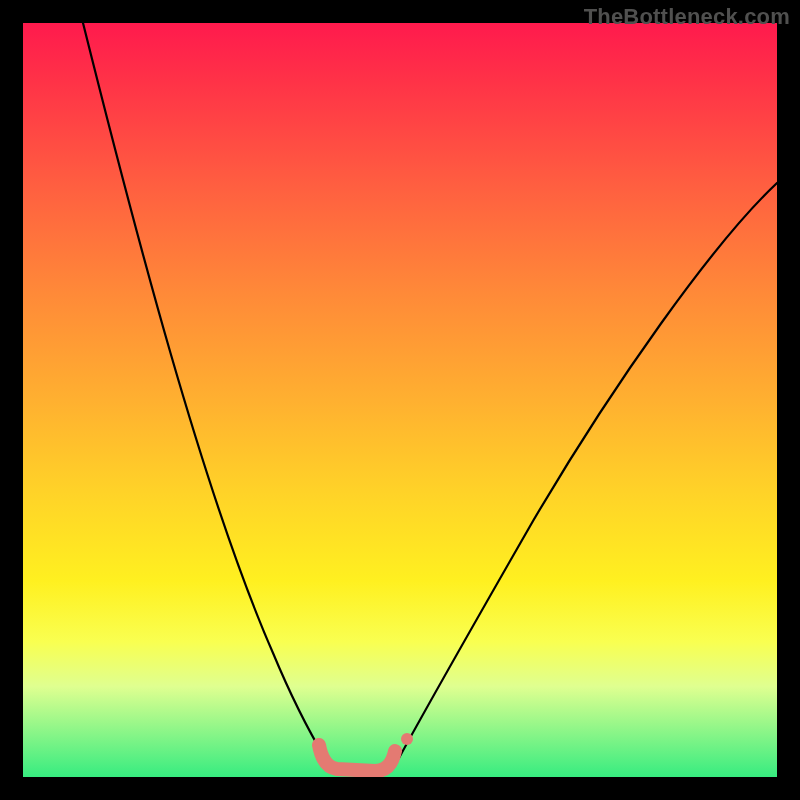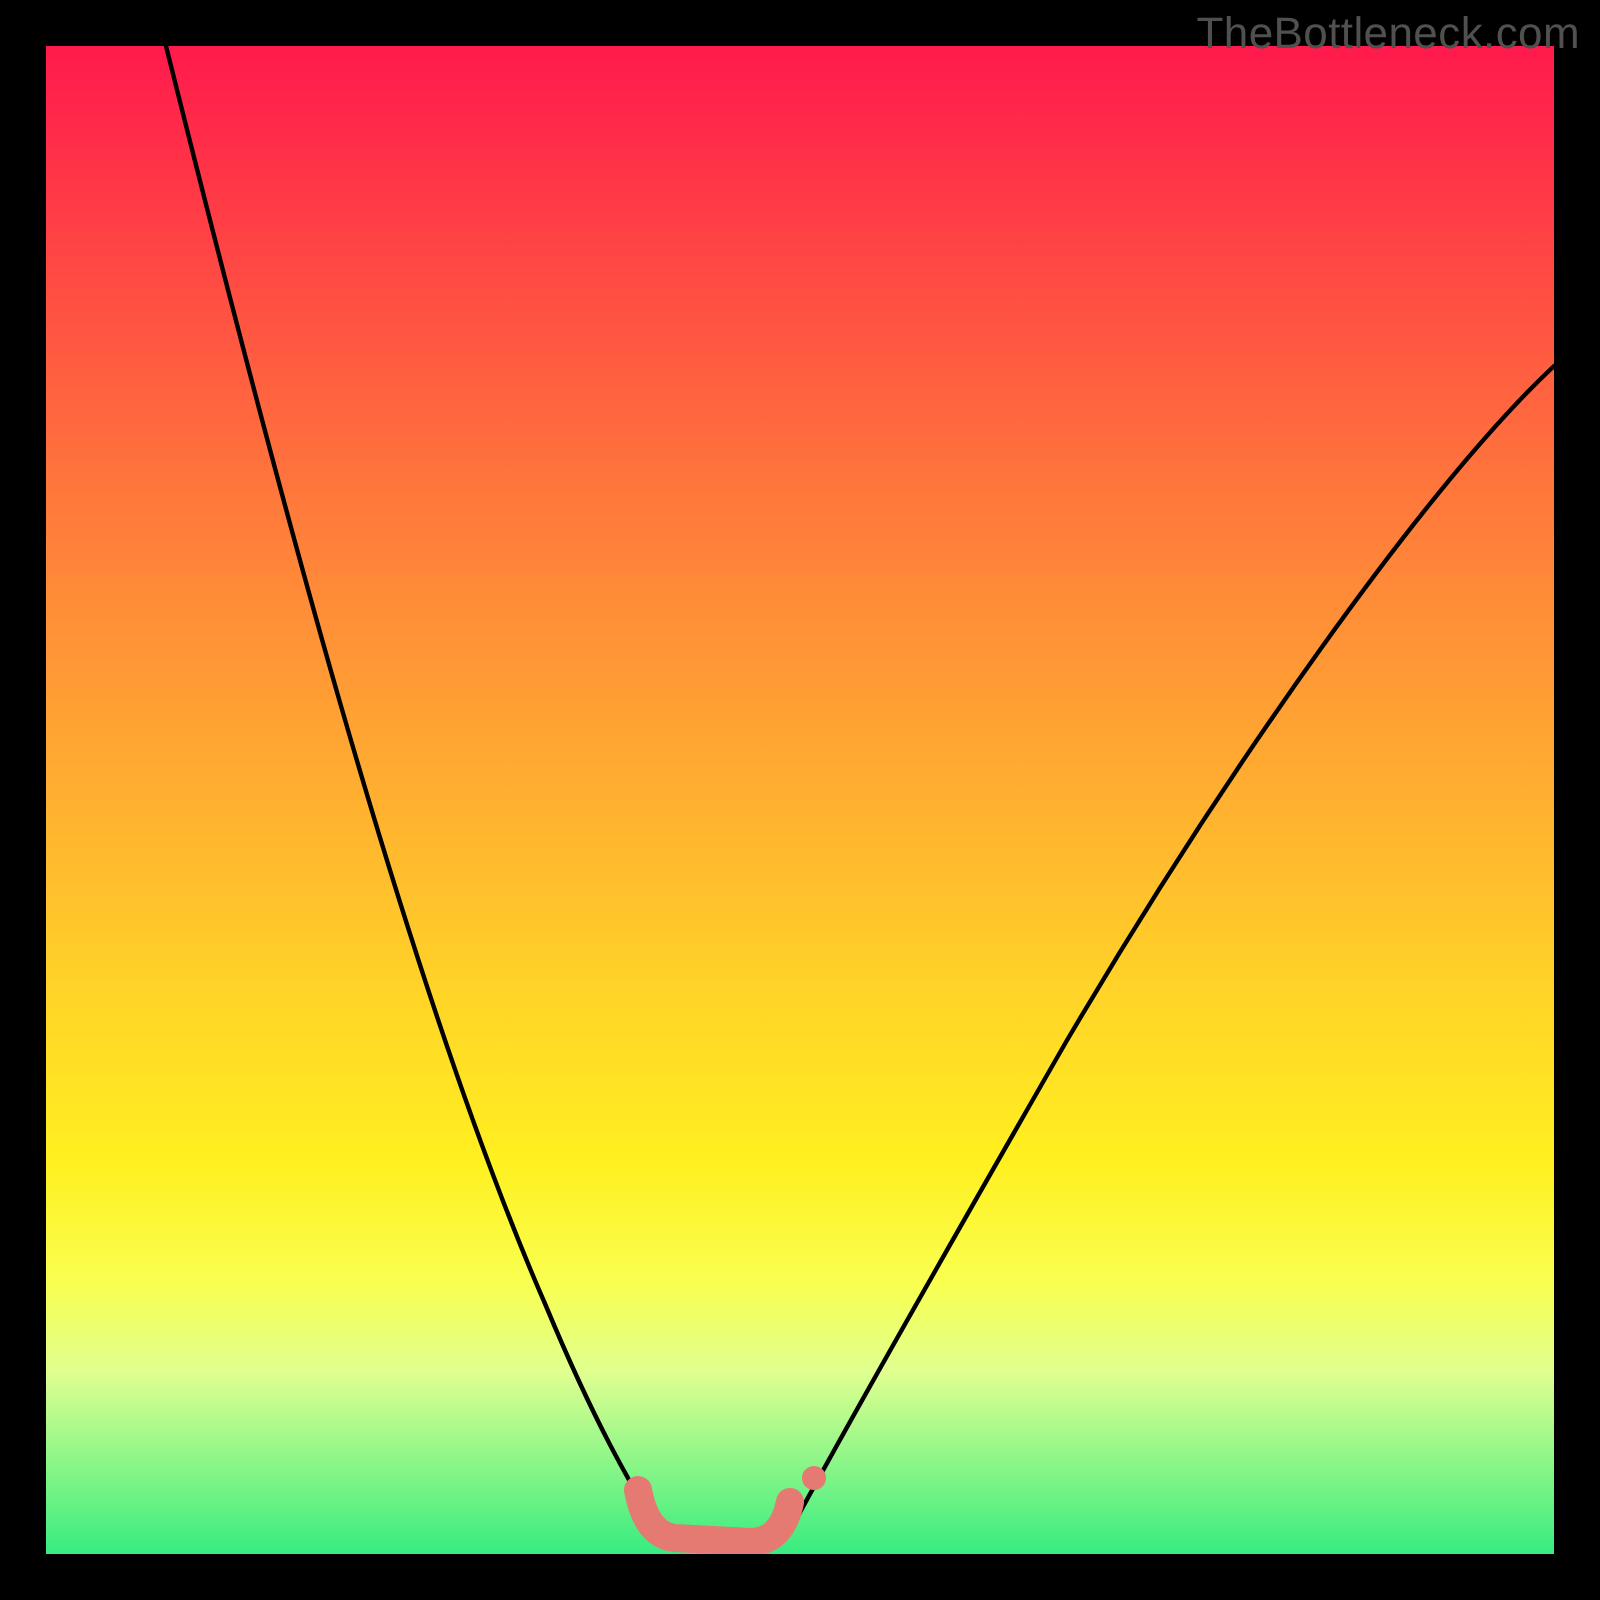--- a/index.html
+++ b/index.html
@@ -28,21 +28,21 @@
       #dfff90 88%,
       #37ec80 100%
     );
   }
   .watermark {
     position: absolute;
     top: 4px;
     right: 10px;
     font-family: Arial, Helvetica, sans-serif;
     font-size: 22px;
-    font-weight: 400;
+    font-weight: 700;
     color: #50504f;
     letter-spacing: 0.2px;
   }
   svg.curve {
     position: absolute;
     left: 0;
     top: 0;
     width: 754px;
     height: 754px;
   }

